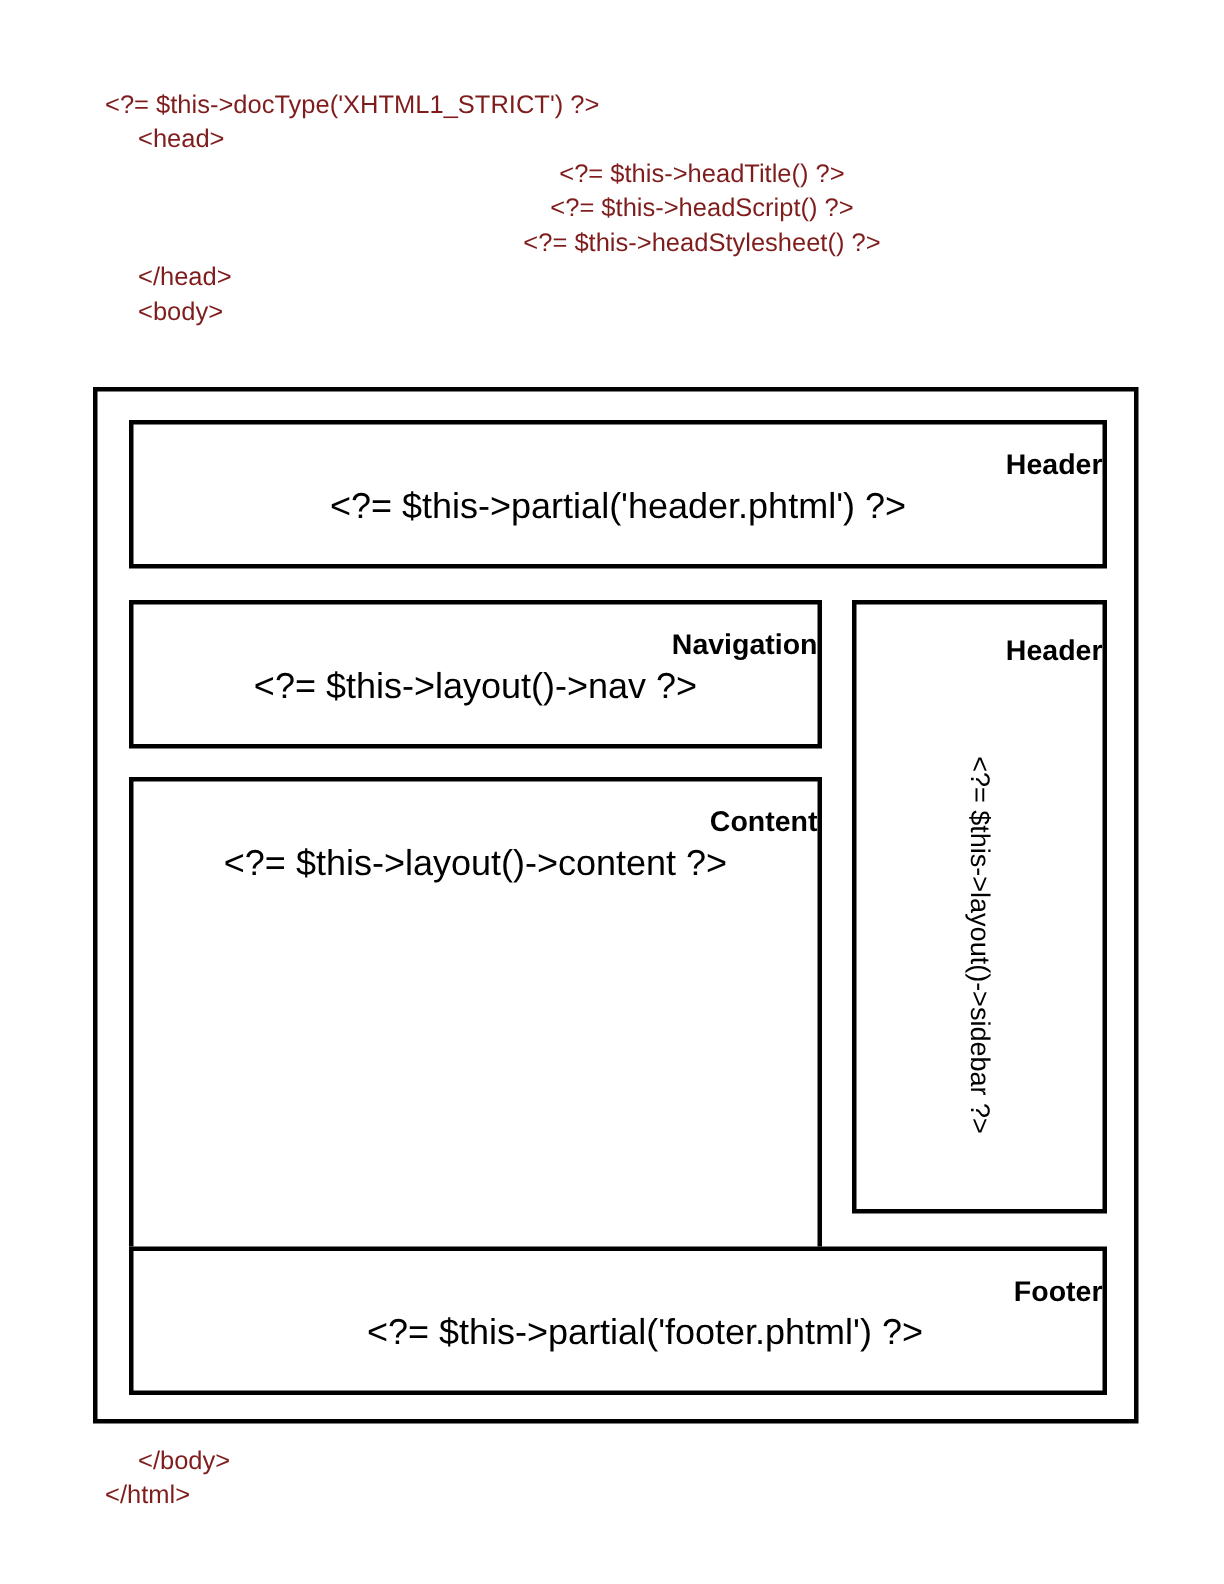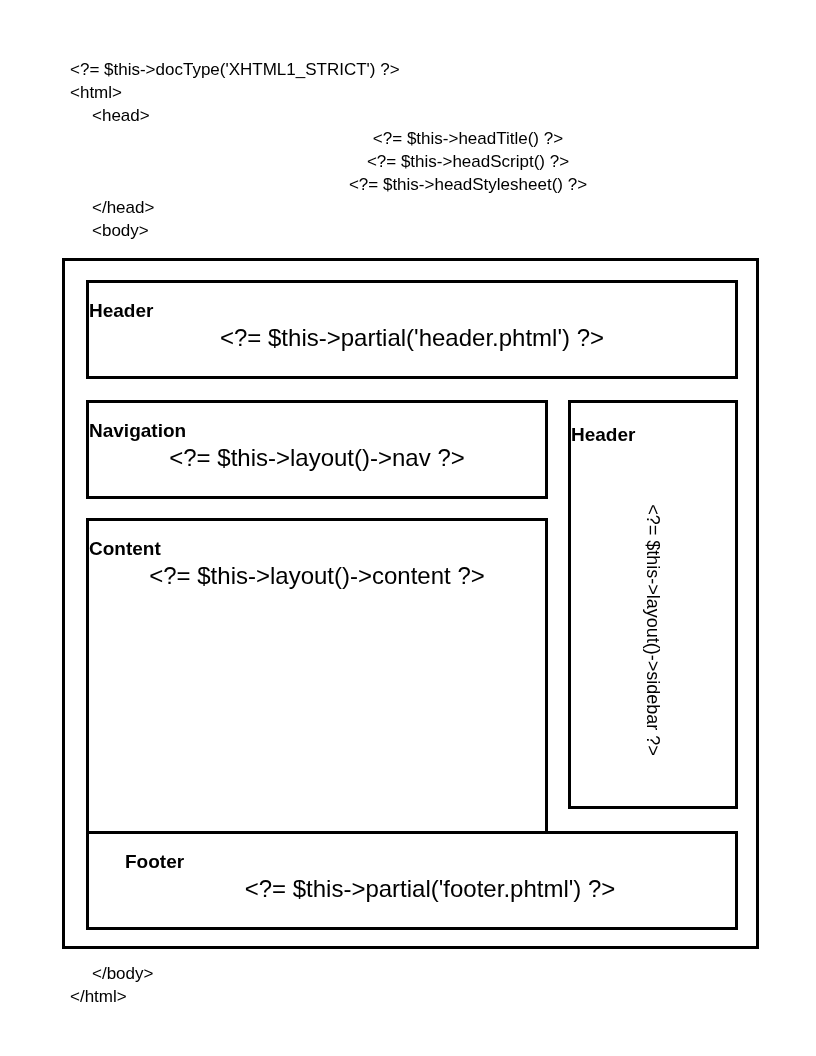--- a/index.html
+++ b/index.html
@@ -20,21 +20,21 @@
   .code-block {
     position: absolute;
     left: 0;
     top: 0;
     width: 816px;
   }
   .code-line {
     font-family: "Liberation Sans", sans-serif;
     font-size: 17px;
     line-height: 23px;
-    color: #000000;
+    color: #7f1d1d;
     white-space: pre;
     height: 23px;
   }
   #top-code { top: 58px; }
   #bottom-code { top: 962px; }
 
   .ind0 { padding-left: 70px; }
   .ind1 { padding-left: 92px; }
   .ind2 { padding-left: 120px; text-align: center; }
 
@@ -52,21 +52,21 @@
   .region-box {
     position: absolute;
     border: 3px solid #000000;
     box-sizing: border-box;
     background: #ffffff;
   }
 
   .region-title {
     font-size: 19px;
     font-weight: bold;
-    text-align: left;
+    text-align: right;
     line-height: 22px;
     margin-top: 17px;
   }
   .region-code {
     font-size: 24px;
     font-weight: normal;
     text-align: center;
     line-height: 24px;
     margin-top: 4px;
     white-space: pre;
@@ -101,21 +101,20 @@
     font-size: 18px;
     line-height: 22px;
     font-weight: normal;
   }
 </style>
 </head>
 <body>
 
 <div class="code-block" id="top-code">
   <div class="code-line ind0">&lt;?= $this-&gt;docType('XHTML1_STRICT') ?&gt;</div>
-  <div class="code-line ind0">&lt;html&gt;</div>
   <div class="code-line ind1">&lt;head&gt;</div>
   <div class="code-line ind2">&lt;?= $this-&gt;headTitle() ?&gt;</div>
   <div class="code-line ind2">&lt;?= $this-&gt;headScript() ?&gt;</div>
   <div class="code-line ind2">&lt;?= $this-&gt;headStylesheet() ?&gt;</div>
   <div class="code-line ind1">&lt;/head&gt;</div>
   <div class="code-line ind1">&lt;body&gt;</div>
 </div>
 
 <div id="layout-container">
 

